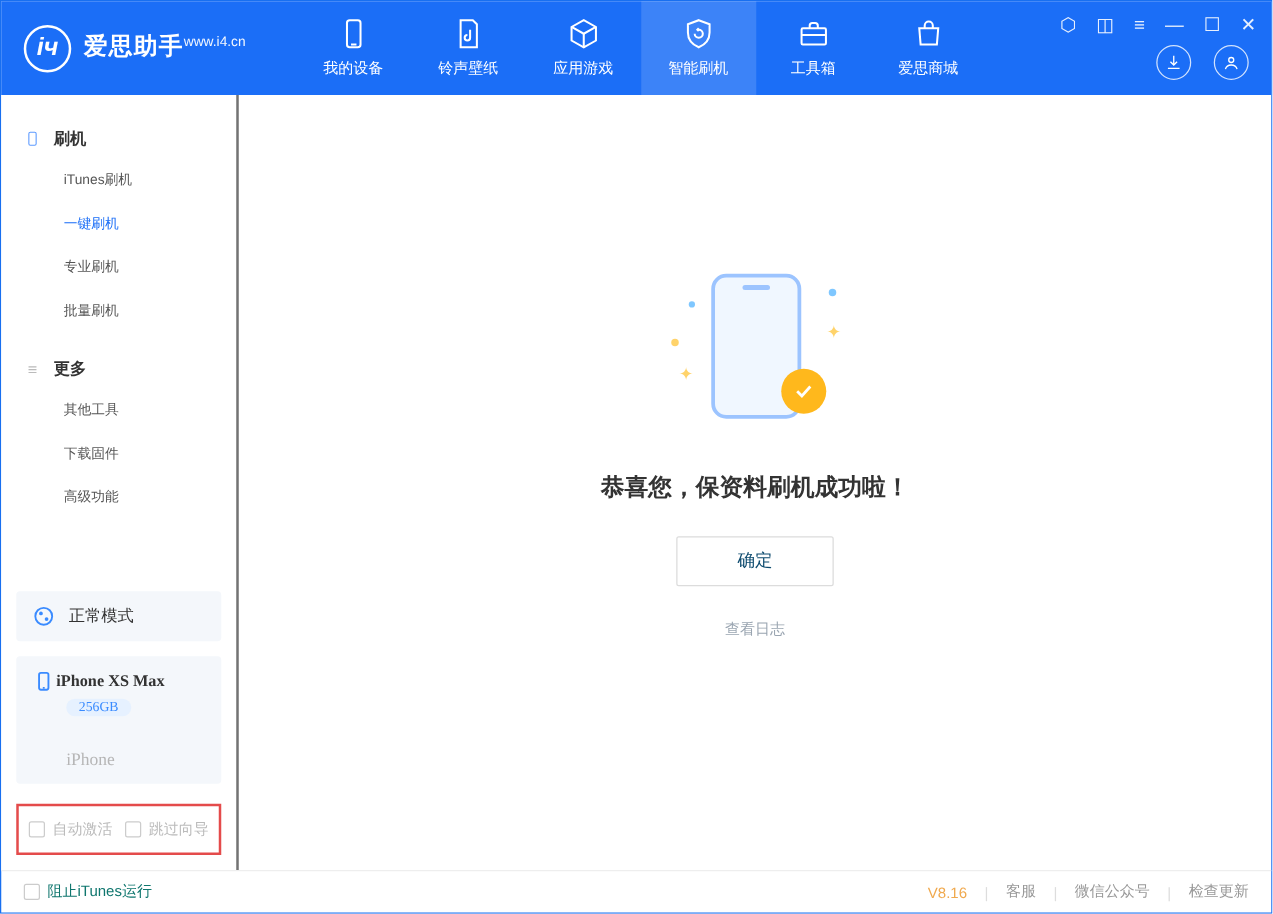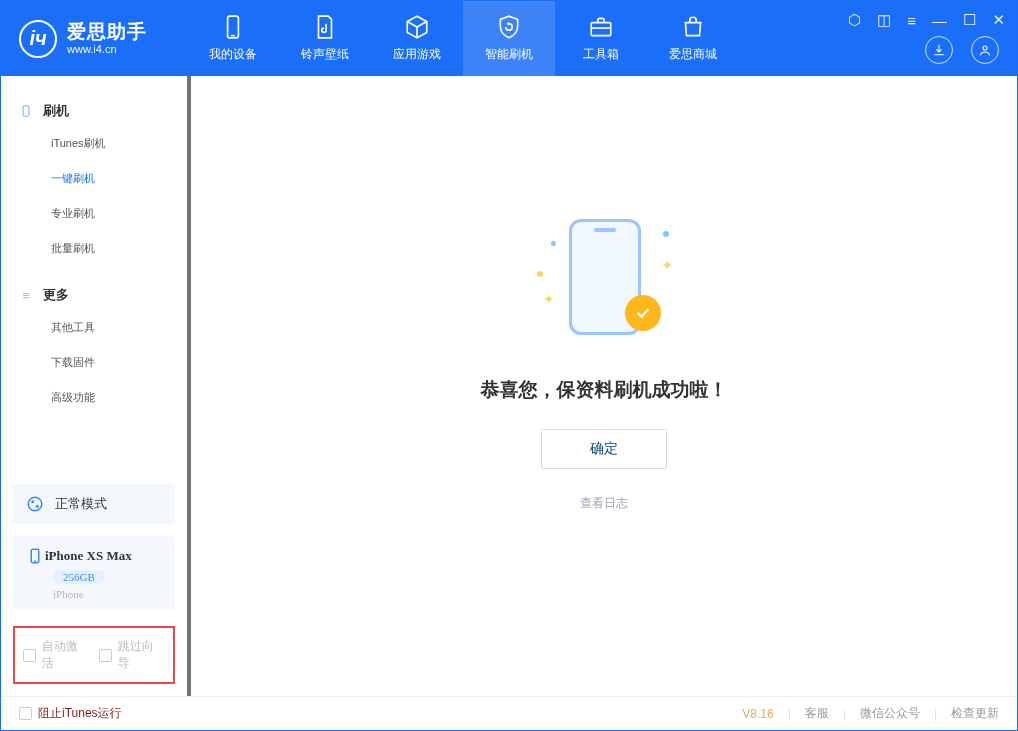--- a/index.html
+++ b/index.html
@@ -3,54 +3,54 @@
 <meta charset="utf-8">
 <style>
 * { margin: 0; padding: 0; box-sizing: border-box; }
 body { font-family: "Microsoft YaHei", "PingFang SC", Arial, sans-serif; font-size: 13px; color: #333; background: #fff; }
 .window { width: 1018px; height: 731px; border: 1px solid #186ff0; display: flex; flex-direction: column; position: relative; background:#fff; }
 
 
 .titlebar { height: 75px; background: linear-gradient(to bottom,#1b6ef7,#1b6ef7); display: flex; align-items:center; padding: 0 14px 0 18px; color:#fff; position:relative; }
 .logo-wrap { display:flex; align-items:center; gap:10px; margin-right:40px; }
 .logo-circle { width:38px;height:38px;border:2px solid #fff;border-radius:50%;display:flex;align-items:center;justify-content:center;font-weight:bold;font-style:italic;font-size:20px;color:#fff; }
-.brand-text { display:flex;flex-direction:column;line-height:1.1; }
+.brand-text { display:flex;line-height:1.1; }
 .brand-name { font-size:19px;font-weight:bold;letter-spacing:1px; }
 .brand-url { font-size:11px;opacity:.95; }
 
 .nav { display:flex; height:100%; }
 .nav-item { width:92px; display:flex;flex-direction:column;align-items:center;justify-content:center;gap:6px;cursor:pointer;color:#fff;font-size:12px; position:relative; }
 .nav-item.active { background: rgba(255,255,255,.15); }
 .nav-icon { width:26px;height:26px;display:flex;align-items:center;justify-content:center; }
 .nav-icon svg{width:26px;height:26px;fill:none;stroke:#fff;stroke-width:1.5;}
 
 .win-controls-top {position:absolute;top:10px;right:12px;display:flex;gap:16px;align-items:center;color:#fff;}
 .win-controls-top span{cursor:pointer;font-size:15px;opacity:.9;}
 .win-controls-main {position:absolute;bottom:12px;right:18px;display:flex;gap:18px;align-items:center;}
 .round-btn{width:28px;height:28px;border:1.5px solid rgba(255,255,255,.8);border-radius:50%;display:flex;align-items:center;justify-content:center;cursor:pointer;}
 .round-btn svg{width:16px;height:16px;stroke:#fff;stroke-width:1.6;fill:none;}
 
 
 .body-row { flex:1; display:flex; min-height:0; }
-.sidebar { width:190px; border-right:4px solid #737373; display:flex;flex-direction:column; padding-top:20px; background:#fff;}
+.sidebar { width:190px; border-right:2px solid #737373; display:flex;flex-direction:column; padding-top:20px; background:#fff;}
 .side-group-header{display:flex;align-items:center;gap:10px;padding:6px 18px;color:#333;font-weight:bold;font-size:13px;}
 .side-group-header .gicon{width:14px;height:14px;display:flex;align-items:center;justify-content:center;color:#999;}
 .side-group-header .gicon svg{width:14px;height:14px;stroke:#5e9bff;stroke-width:1.5;fill:none;}
 .side-item{padding:10px 18px 10px 50px;color:#555;cursor:pointer;font-size:11px;}
 .side-item.active{color:#1b6ef7;}
 .side-spacer{flex:1;}
 
 .mode-card,.device-card{margin:6px 12px;border-radius:3px;background:#f4f7fb;padding:10px 12px;display:flex;align-items:center;gap:10px;color:#333;cursor:pointer;font-family:Liberation Serif, serif;}
 .mode-card .micon,.device-card .micon{width:20px;height:20px;display:flex;align-items:center;justify-content:center;}
 .mode-card .micon svg,.device-card .micon svg{width:18px;height:18px;}
 .device-card{flex-direction:column;align-items:flex-start;gap:4px;cursor:default;}
 .device-card .d-row{display:flex;align-items:center;}
 .device-name{font-weight:bold;color:#333;}
 .dev-badge{display:inline-block;background:#e6f1ff;color:#3a8bff;border-radius:11px;padding:1px 10px;font-size:11px;margin-left:28px;}
-.dev-sub{color:#b6b6b6;font-size:11px;margin-left:28px;}
+.dev-sub{color:#b6b6b6;font-size:14px;margin-left:28px;margin-top:24px;}
 
 .opt-box{margin:10px 12px 12px;border:2px solid #e44b4b;padding:10px 8px;display:flex;gap:10px;align-items:center;color:#bbb;font-size:12px;}
 .chk{display:flex;align-items:center;gap:6px;cursor:pointer;}
 .chk .box{width:13px;height:13px;border:1px solid #ccc;border-radius:2px;}
 
 
 .main{flex:1;display:flex;flex-direction:column;align-items:center;justify-content:center;gap:26px;position:relative;padding-bottom:60px;}
 .success-ill{position:relative;width:150px;height:150px;}
 .phone{position:absolute;left:40px;top:18px;width:72px;height:116px;border:3px solid #9cc4ff;border-radius:12px;background:#f0f7ff;}
 .phone::before{content:"";position:absolute;top:6px;left:50%;transform:translateX(-50%);width:22px;height:4px;background:#9cc4ff;border-radius:3px;}
@@ -251,21 +251,21 @@
         <div class="sparkle s1">✦</div>
         <div class="sparkle s2">✦</div>
       </div>
       <div class="success-text">恭喜您，保资料刷机成功啦！</div>
       <button class="ok-btn">确定</button>
       <a class="view-log">查看日志</a>
     </div>
   </div>
 
   <div class="statusbar">
-    <label class="chk" style="color:#7f1d1d;">
+    <label class="chk" style="color:#0f766e;">
       <span class="box"></span>
       <span>阻止iTunes运行</span>
     </label>
     <div class="right">
       <span class="ver">V8.16</span>
       <span class="sep">|</span>
       <span class="lnk">客服</span>
       <span class="sep">|</span>
       <span class="lnk">微信公众号</span>
       <span class="sep">|</span>

